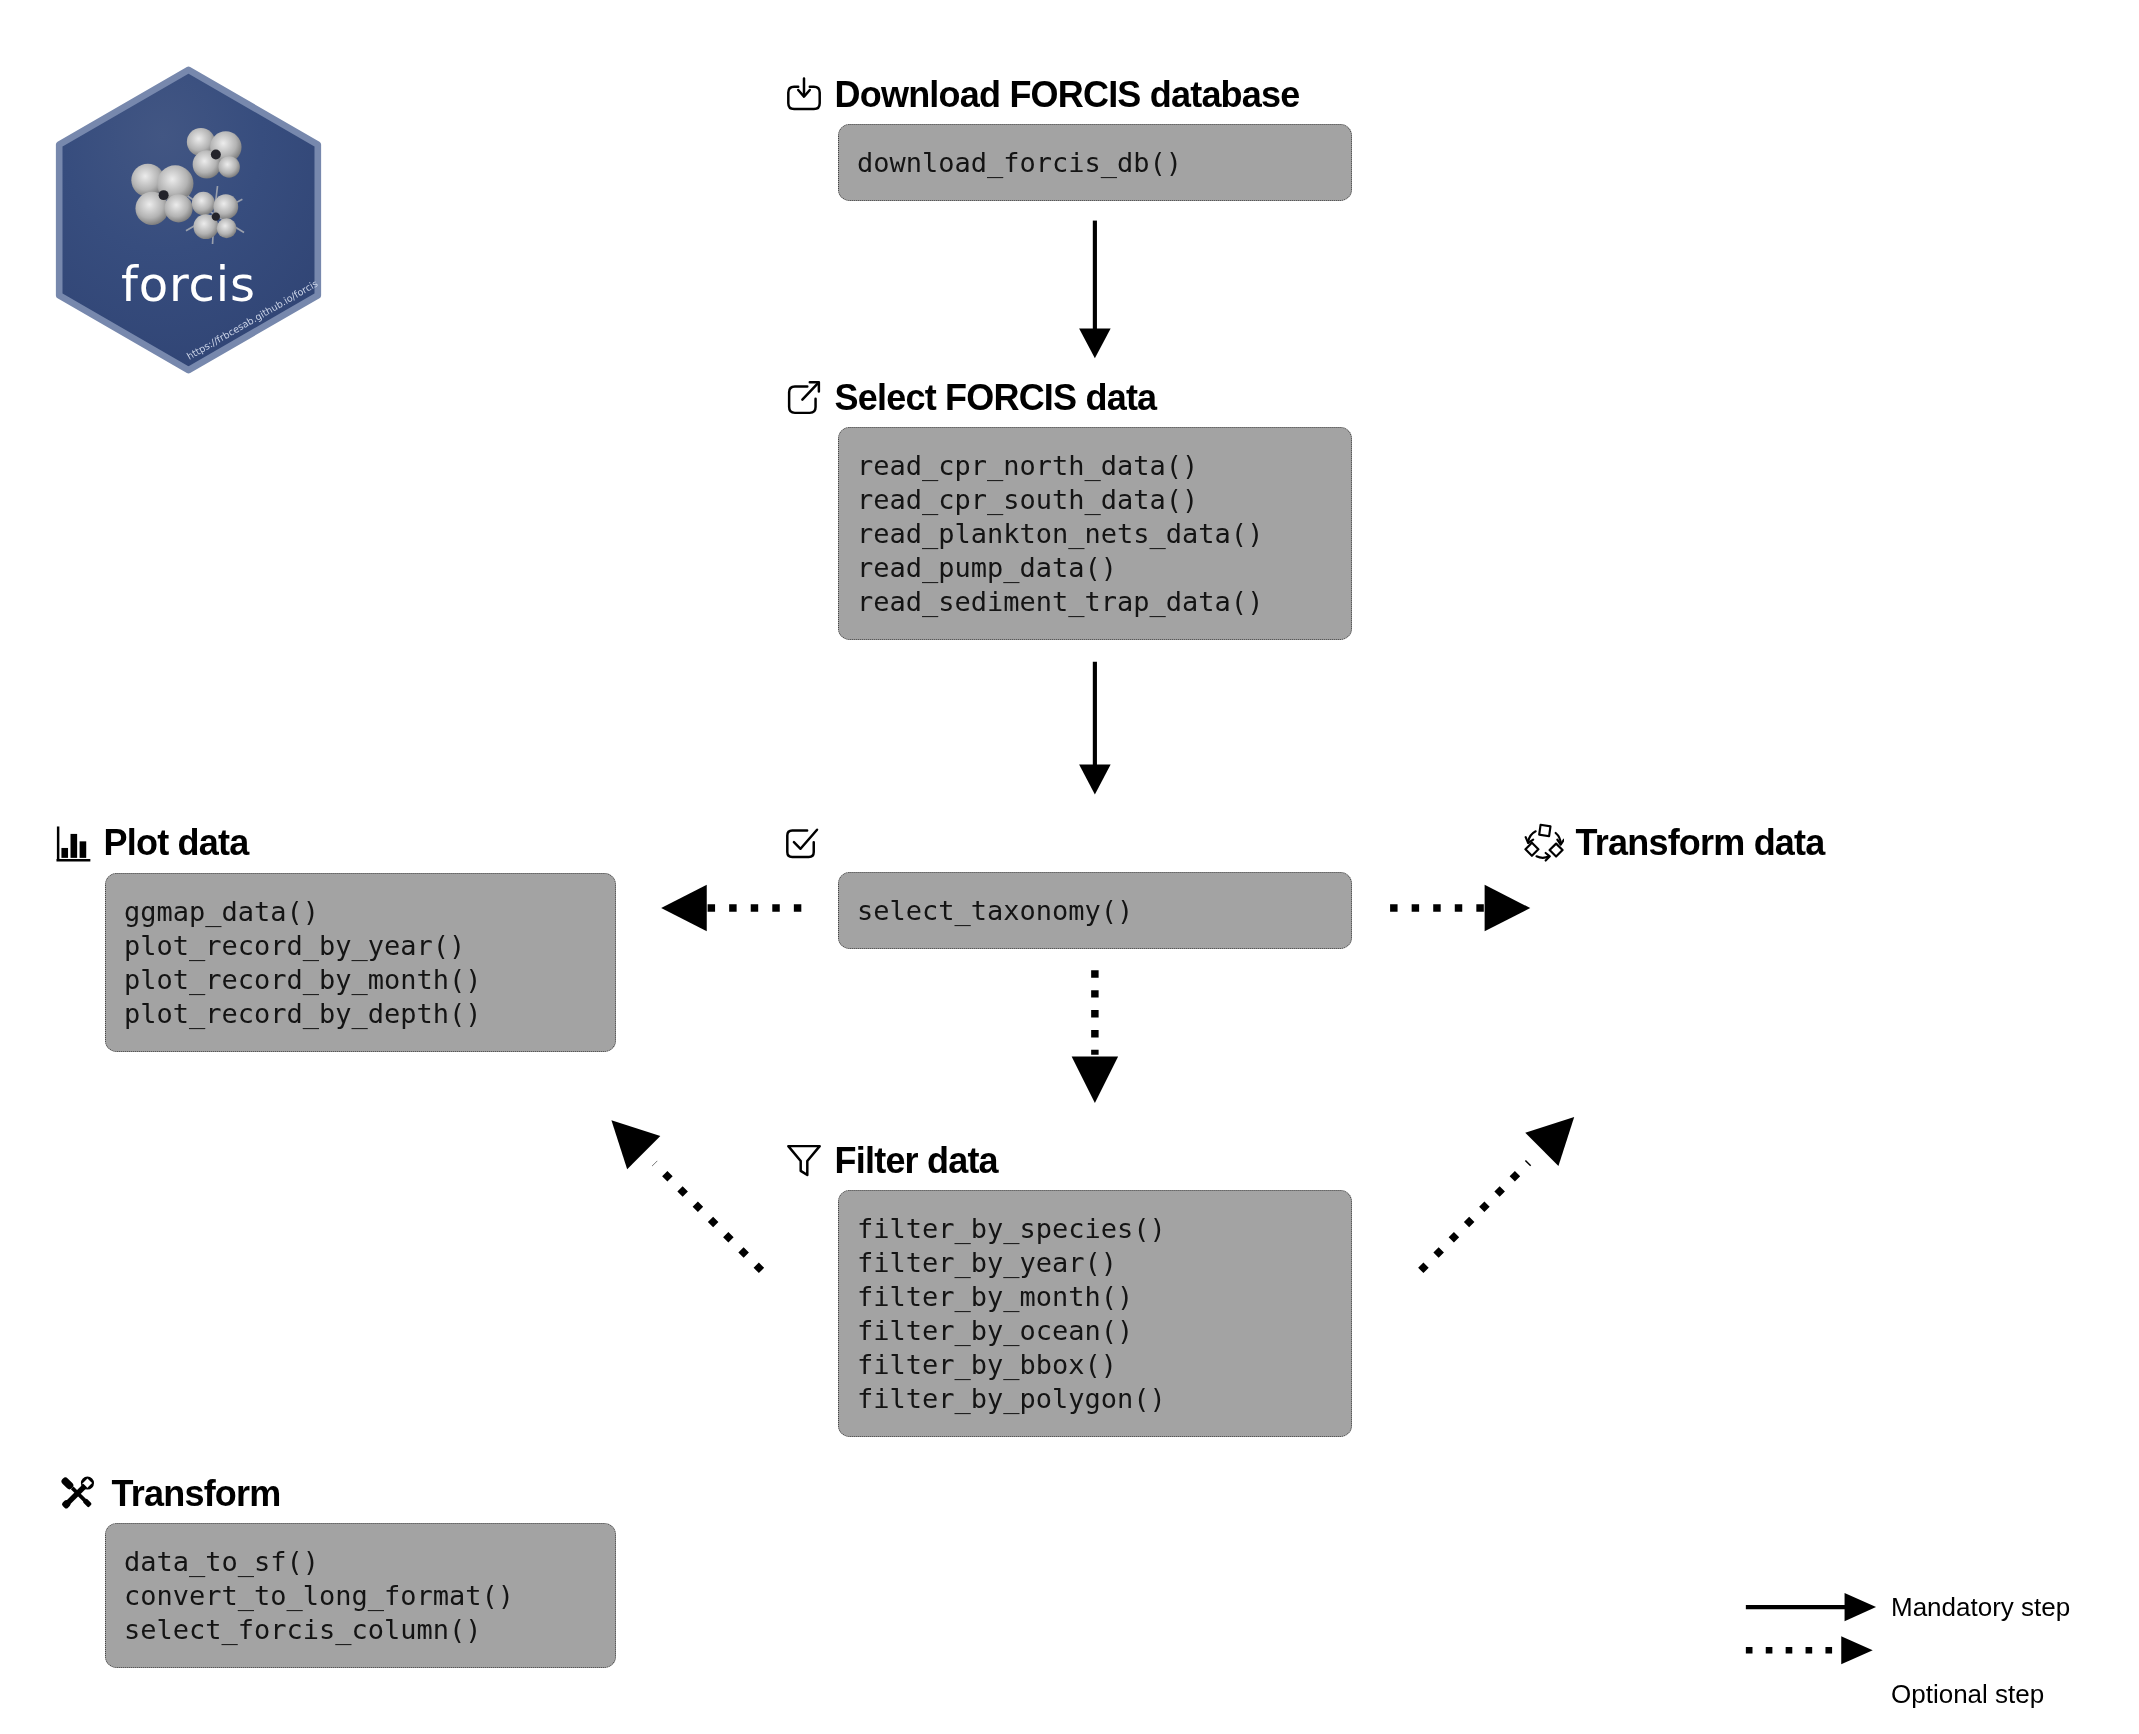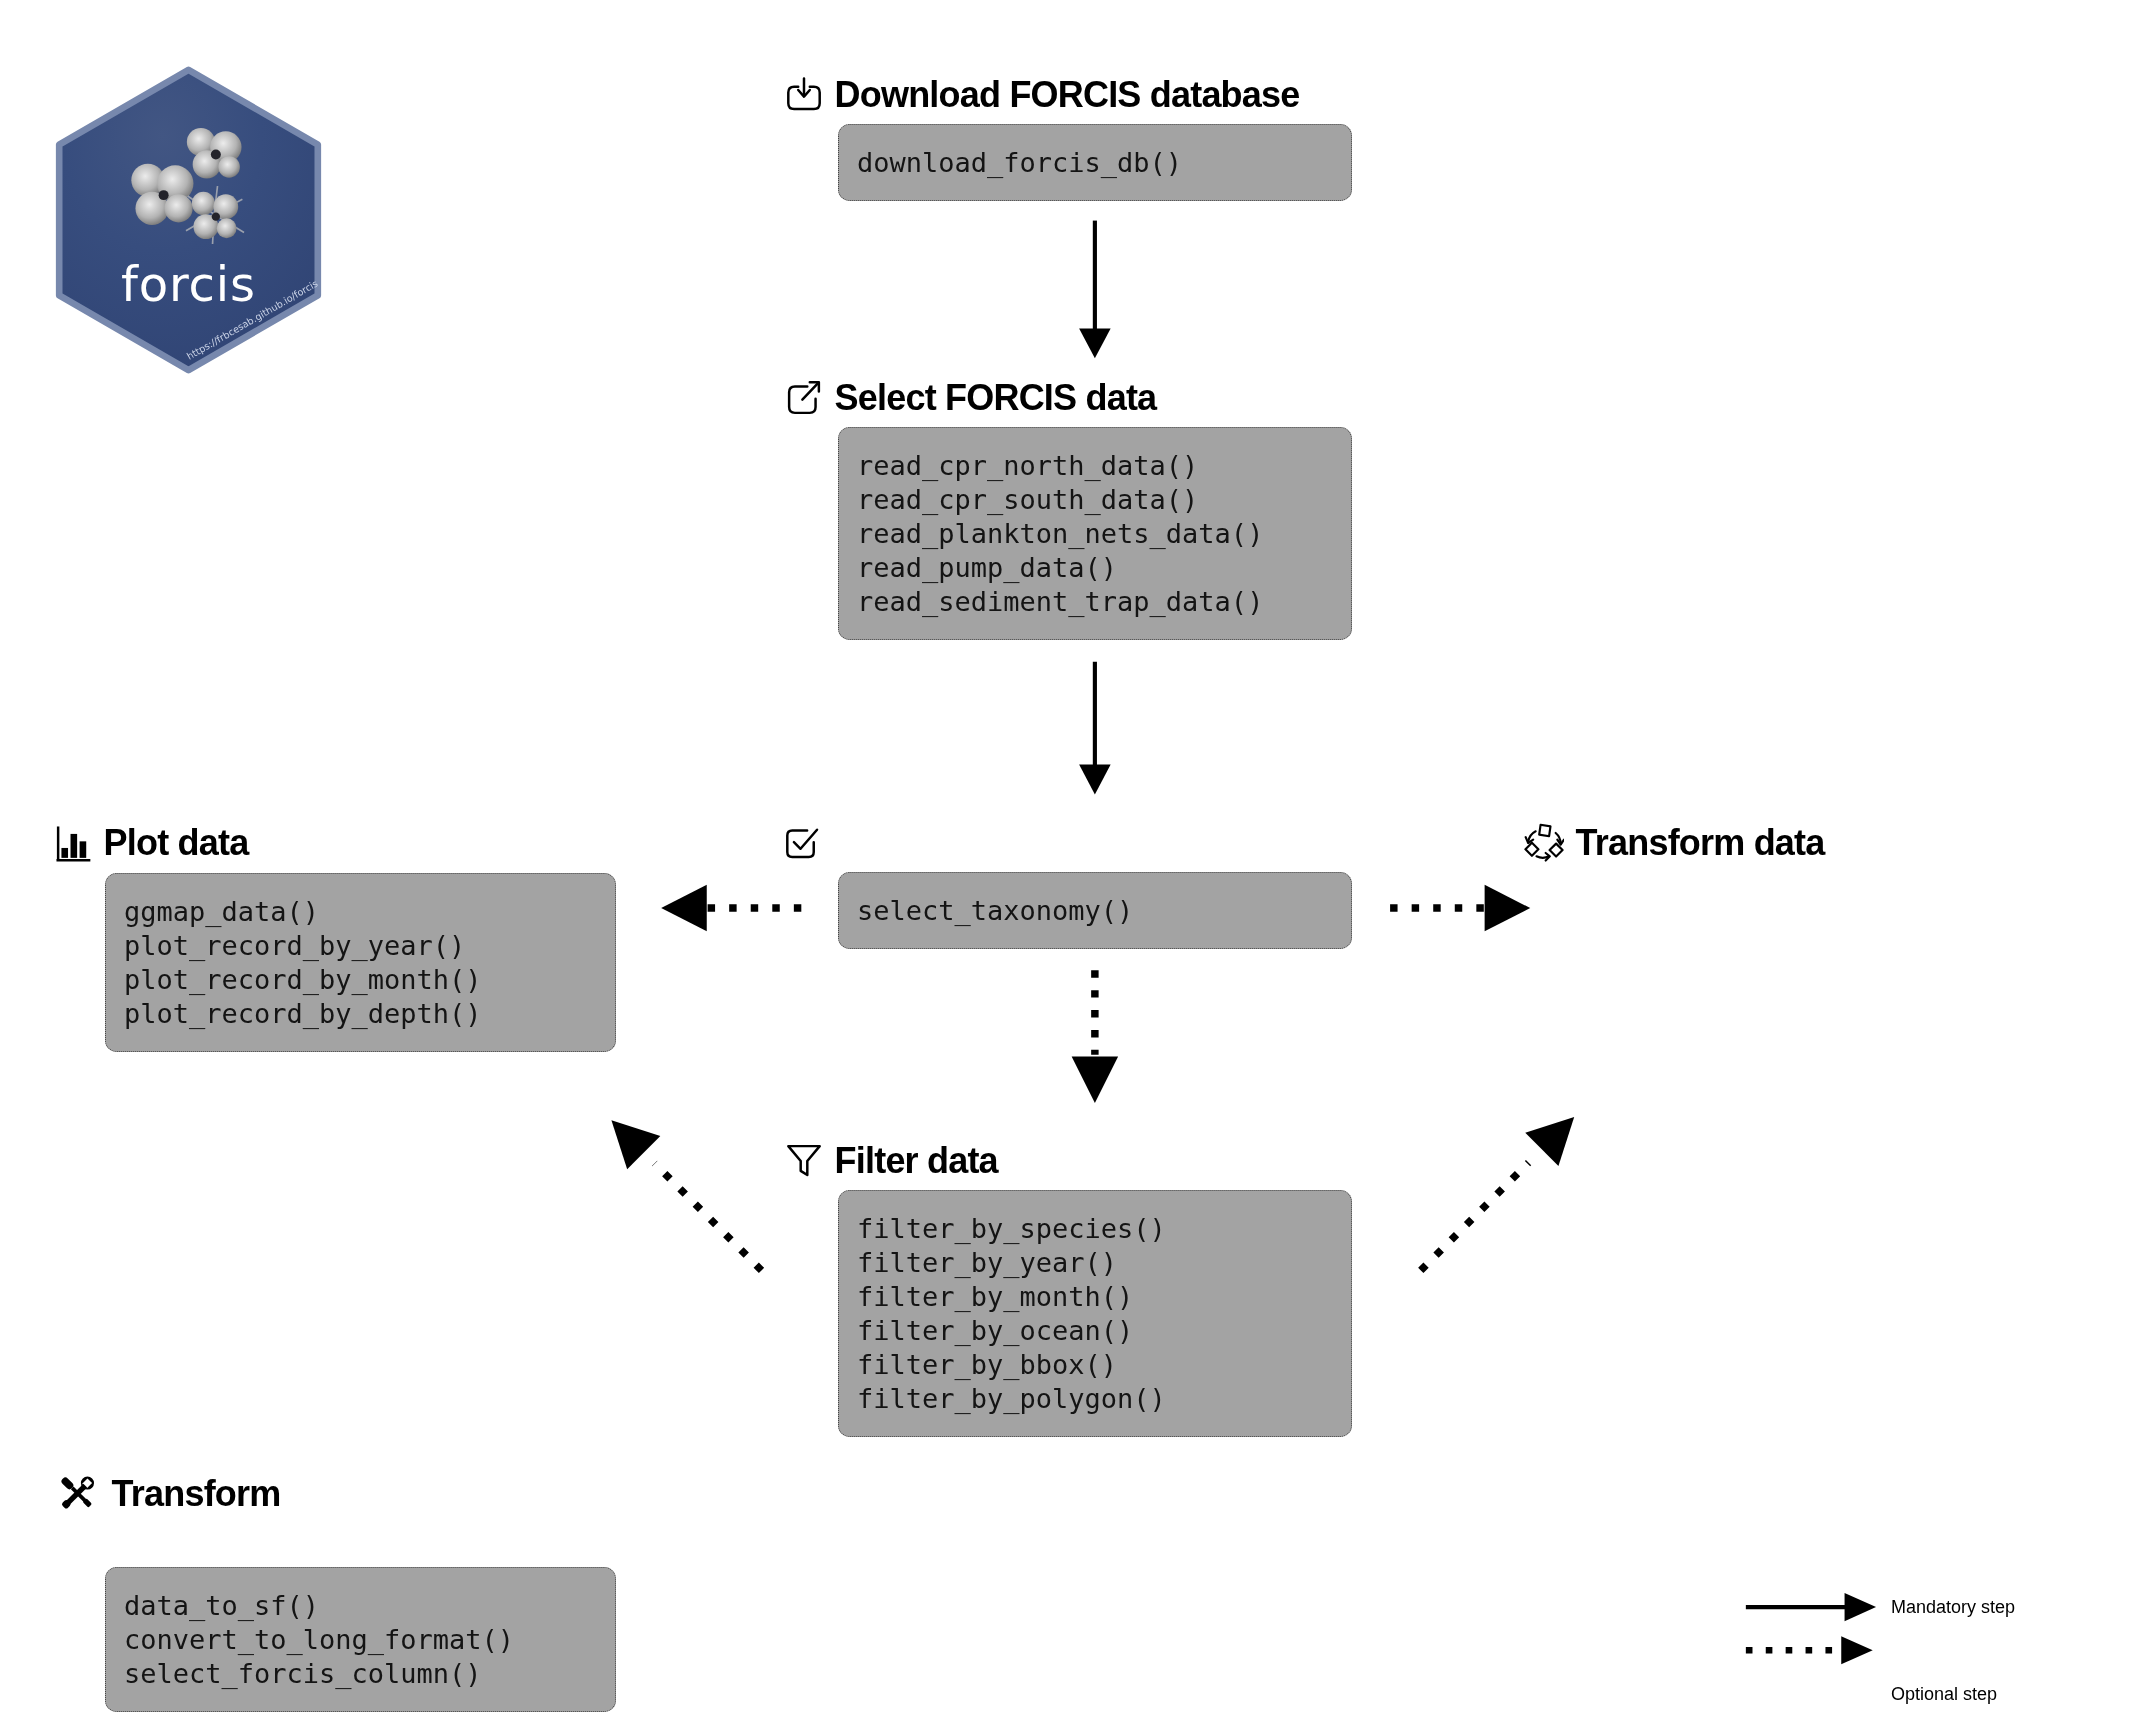--- a/index.html
+++ b/index.html
@@ -8,21 +8,21 @@
 
   .heading{position:absolute;display:flex;align-items:center;gap:11.6px;height:45px;text-align:center;}
   .heading .ttl{font-weight:700;font-size:36px;line-height:45px;letter-spacing:-0.8px;color:#000;white-space:nowrap;}
   .hicon{flex:0 0 auto;display:block;}
 
   .fnbox{position:absolute;border:1.7px dotted #444;border-radius:11.6px;background:#a3a3a3;
          padding:21px 18px 20px 18px;box-sizing:border-box;}
   .fnline{font-family:"DejaVu Sans Mono","Liberation Mono",monospace;font-size:27px;line-height:34px;
           color:#141414;white-space:pre;}
 
-  .legend-label{position:absolute;font-size:18px;line-height:31.5px;color:#000;white-space:nowrap;}
+  .legend-label{position:absolute;font-size:26px;line-height:31.5px;color:#000;white-space:nowrap;}
 
   #arrows{position:absolute;left:0;top:0;pointer-events:none;}
 </style>
 </head>
 <body>
 
 <div id="canvas">
 
   <svg style="position:absolute;left:55px;top:65px;" width="267" height="310" viewBox="0 0 322 374">
     <defs>
@@ -177,21 +177,21 @@
 
   <div class="fnbox" style="left:838px;top:1190px;width:514px;">
     <div class="fnline">filter_by_species()</div>
     <div class="fnline">filter_by_year()</div>
     <div class="fnline">filter_by_month()</div>
     <div class="fnline">filter_by_ocean()</div>
     <div class="fnline">filter_by_bbox()</div>
     <div class="fnline">filter_by_polygon()</div>
   </div>
 
-  <div class="fnbox" style="left:105px;top:1523px;width:511px;margin-top:44px;">
+  <div class="fnbox" style="left:105px;top:1523px;width:511px;">
     <div class="fnline">data_to_sf()</div>
     <div class="fnline">convert_to_long_format()</div>
     <div class="fnline">select_forcis_column()</div>
   </div>
 
   <svg id="arrows" width="2140" height="1734" viewBox="0 0 2580 2091">
 
     <g>
       <line x1="1320" y1="266" x2="1320" y2="400" stroke="#000" stroke-width="5"></line>
       <polygon points="1320,432 1301,396 1339,396" fill="#000"></polygon>

